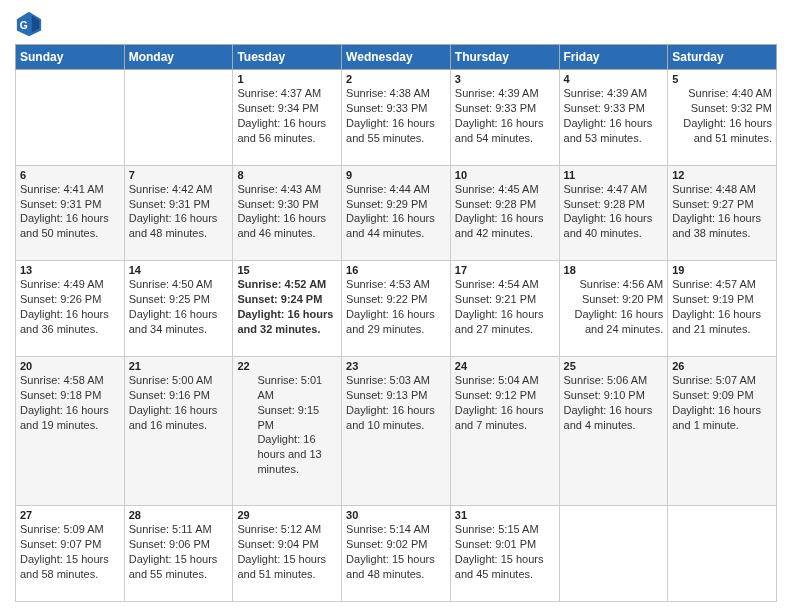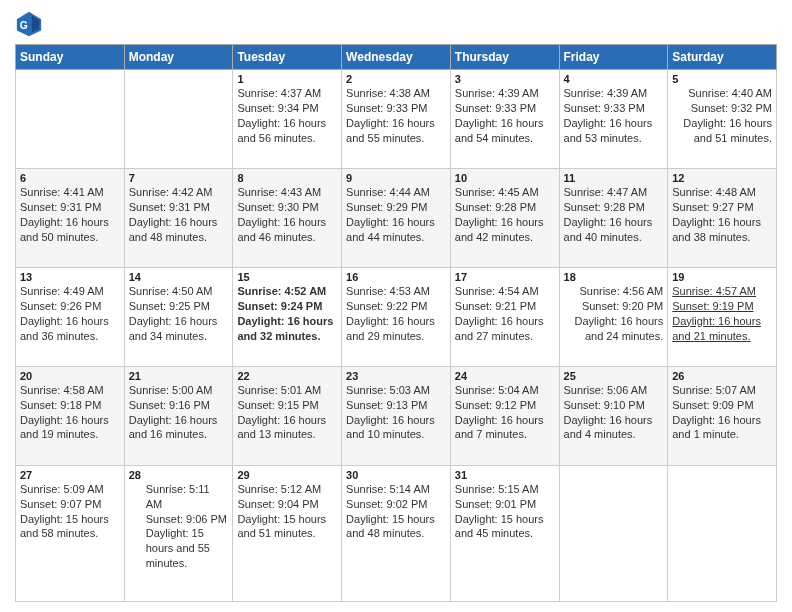--- a/index.html
+++ b/index.html
@@ -246,41 +246,41 @@
 Daylight: 16 hours and 27 minutes.</div>
           </td>
           <td>
             <span class="day-number">18</span>
             <div class="day-info" style="white-space: pre-line; text-align: right;">Sunrise: 4:56 AM
 Sunset: 9:20 PM
 Daylight: 16 hours and 24 minutes.</div>
           </td>
           <td>
             <span class="day-number">19</span>
-            <div class="day-info" style="white-space: pre-line; text-decoration: underline;">Sunrise: 4:57 AM
+            <div class="day-info" style="white-space: pre-line;">Sunrise: 4:57 AM
 Sunset: 9:19 PM
 Daylight: 16 hours and 21 minutes.</div>
           </td>
         </tr>
         <tr>
           <td>
             <span class="day-number">20</span>
             <div class="day-info" style="white-space: pre-line;">Sunrise: 4:58 AM
 Sunset: 9:18 PM
 Daylight: 16 hours and 19 minutes.</div>
           </td>
           <td>
             <span class="day-number">21</span>
             <div class="day-info" style="white-space: pre-line;">Sunrise: 5:00 AM
 Sunset: 9:16 PM
 Daylight: 16 hours and 16 minutes.</div>
           </td>
           <td>
             <span class="day-number">22</span>
-            <div class="day-info" style="white-space: pre-line;">Sunrise: 5:01 AM
+            <div class="day-info" style="white-space: pre-line; margin-left: 20px;">Sunrise: 5:01 AM
 Sunset: 9:15 PM
 Daylight: 16 hours and 13 minutes.</div>
           </td>
           <td>
             <span class="day-number">23</span>
             <div class="day-info" style="white-space: pre-line;">Sunrise: 5:03 AM
 Sunset: 9:13 PM
 Daylight: 16 hours and 10 minutes.</div>
           </td>
           <td>
@@ -304,21 +304,21 @@
         </tr>
         <tr>
           <td>
             <span class="day-number">27</span>
             <div class="day-info" style="white-space: pre-line;">Sunrise: 5:09 AM
 Sunset: 9:07 PM
 Daylight: 15 hours and 58 minutes.</div>
           </td>
           <td>
             <span class="day-number">28</span>
-            <div class="day-info" style="white-space: pre-line; margin-left: 17px;">Sunrise: 5:11 AM
+            <div class="day-info" style="white-space: pre-line;">Sunrise: 5:11 AM
 Sunset: 9:06 PM
 Daylight: 15 hours and 55 minutes.</div>
           </td>
           <td>
             <span class="day-number">29</span>
             <div class="day-info" style="white-space: pre-line;">Sunrise: 5:12 AM
 Sunset: 9:04 PM
 Daylight: 15 hours and 51 minutes.</div>
           </td>
           <td>

